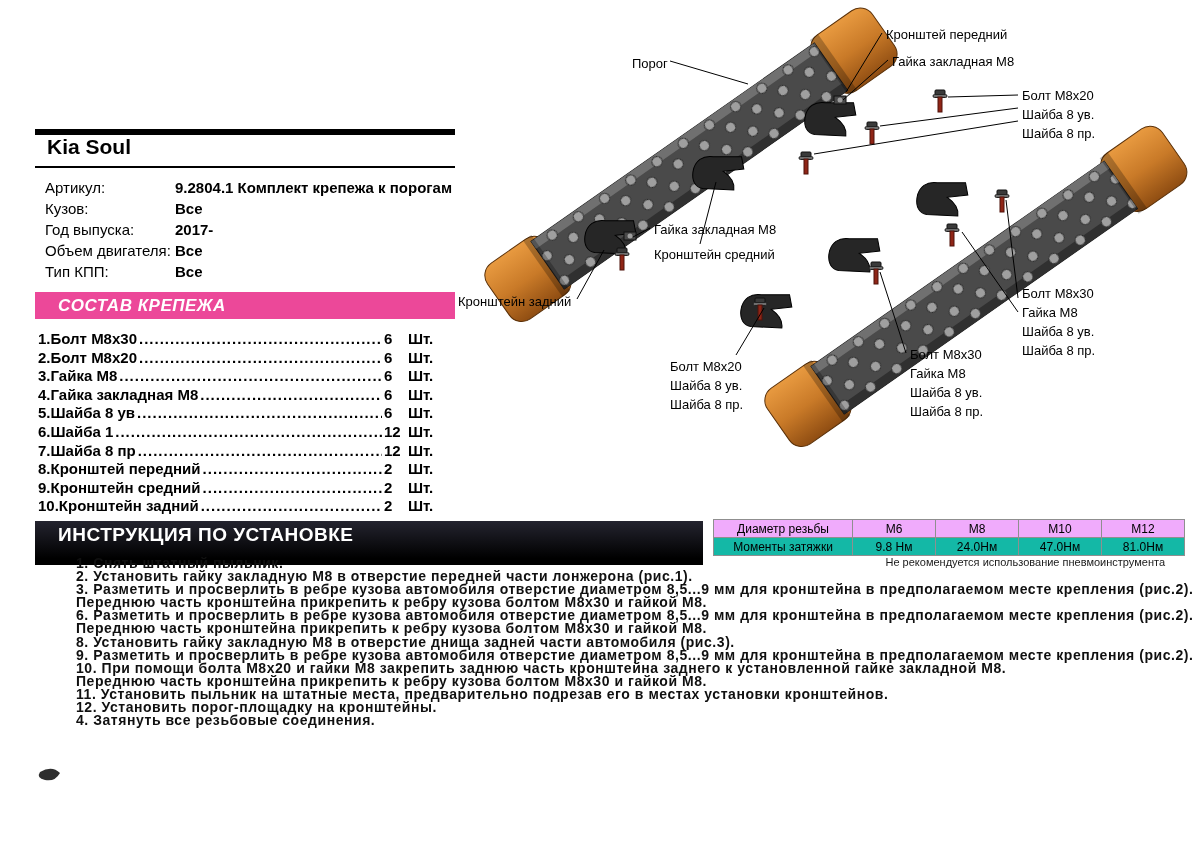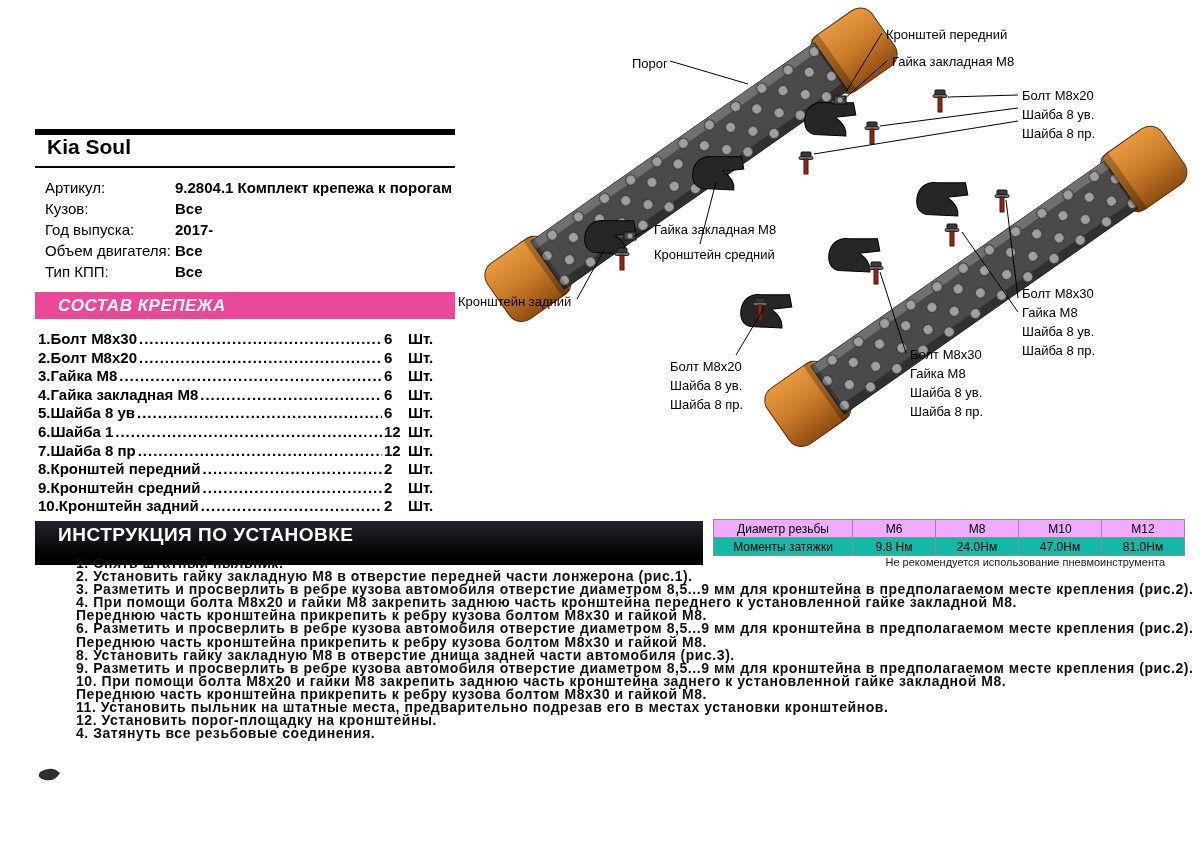--- a/index.html
+++ b/index.html
@@ -252,21 +252,20 @@
         <span class="p-unit">Шт.</span>
       </div>
   </div>
 
   <div class="instr-bar">ИНСТРУКЦИЯ ПО УСТАНОВКЕ</div>
 
   <div class="instructions">
     <div class="instr-line">1. Снять штатный пыльник.</div>
     <div class="instr-line">2. Установить гайку закладную М8 в отверстие передней части лонжерона (рис.1).</div>
     <div class="instr-line">3. Разметить и просверлить в ребре кузова автомобиля отверстие диаметром 8,5...9 мм для кронштейна в предполагаемом месте крепления (рис.2).</div>
-    <div class="instr-line">4. При помощи болта М8х20 и гайки М8 закрепить заднюю часть кронштейна переднего к установленной гайке закладной М8.</div>
     <div class="instr-line">Переднюю часть кронштейна прикрепить к ребру кузова болтом М8х30 и гайкой М8.</div>
     <div class="instr-line">6. Разметить и просверлить в ребре кузова автомобиля отверстие диаметром 8,5...9 мм для кронштейна в предполагаемом месте крепления (рис.2).</div>
     <div class="instr-line">Переднюю часть кронштейна прикрепить к ребру кузова болтом М8х30 и гайкой М8.</div>
     <div class="instr-line">8. Установить гайку закладную М8 в отверстие днища задней части автомобиля (рис.3).</div>
     <div class="instr-line">9. Разметить и просверлить в ребре кузова автомобиля отверстие диаметром 8,5...9 мм для кронштейна в предполагаемом месте крепления (рис.2).</div>
     <div class="instr-line">10. При помощи болта М8х20 и гайки М8 закрепить заднюю часть кронштейна заднего к установленной гайке закладной М8.</div>
     <div class="instr-line">Переднюю часть кронштейна прикрепить к ребру кузова болтом М8х30 и гайкой М8.</div>
     <div class="instr-line">11. Установить пыльник на штатные места, предварительно подрезав его в местах установки кронштейнов.</div>
     <div class="instr-line">12. Установить порог-площадку на кронштейны.</div>
     <div class="instr-line">4. Затянуть все резьбовые соединения.</div>

